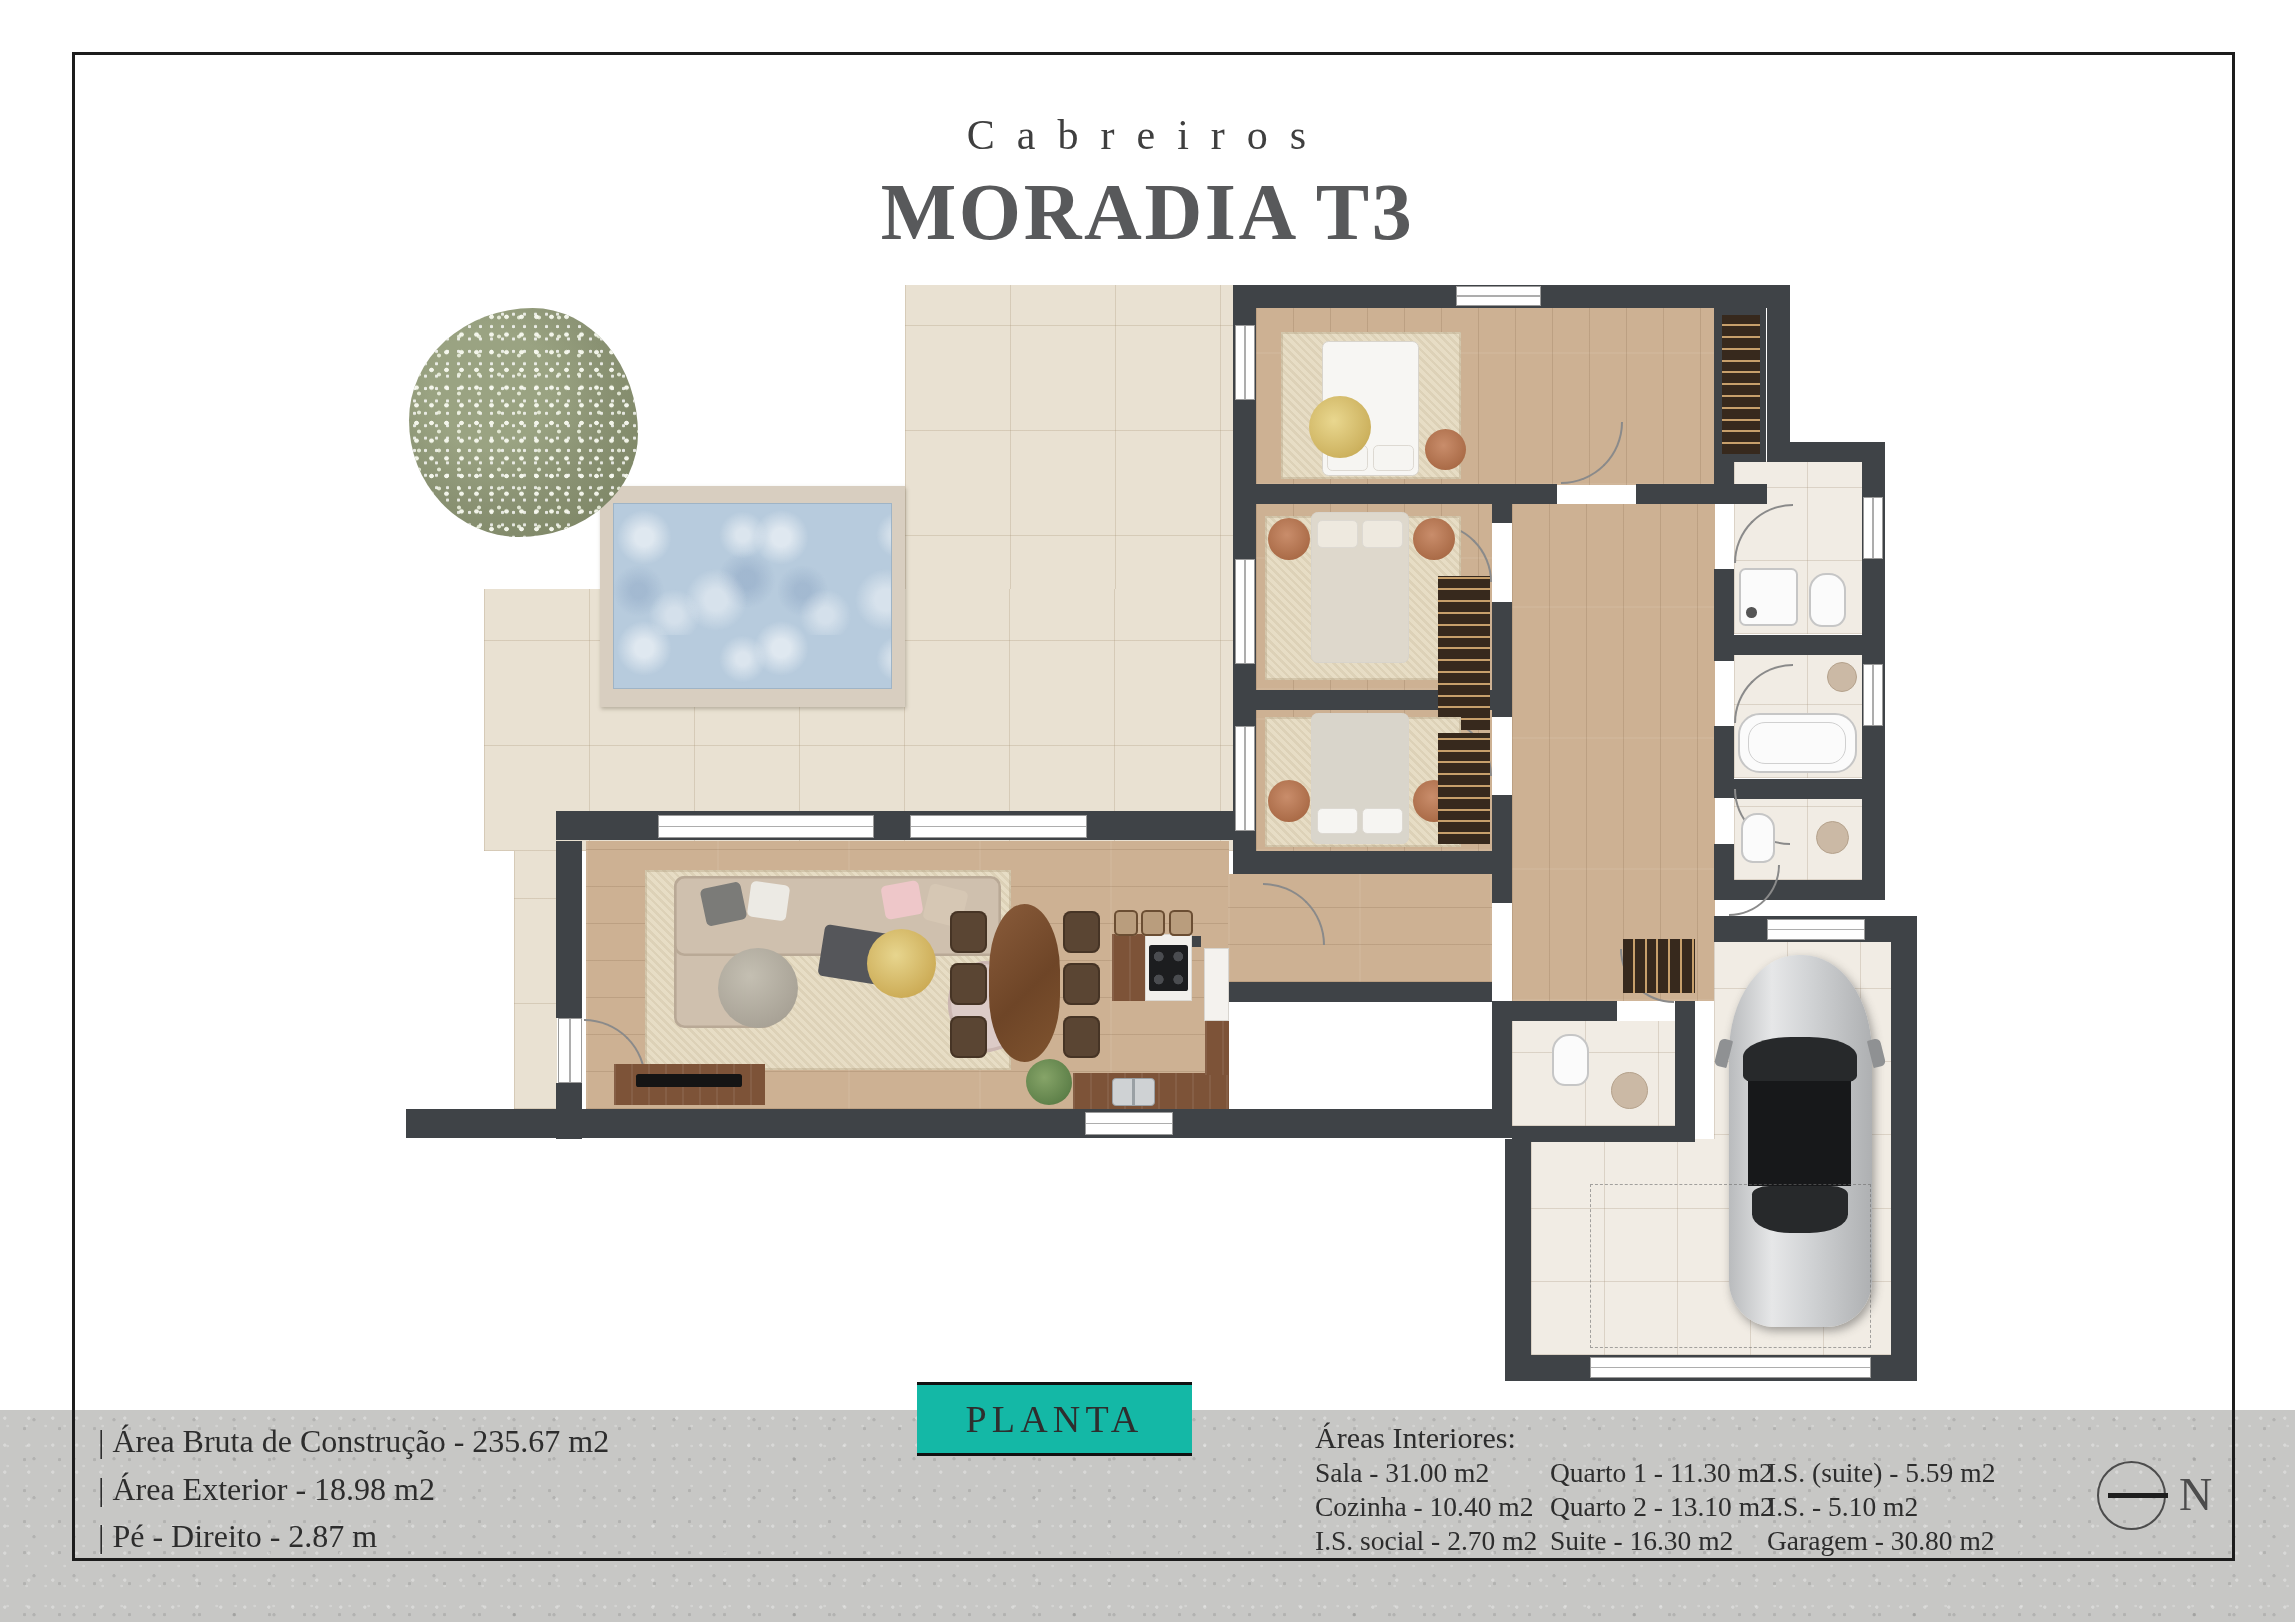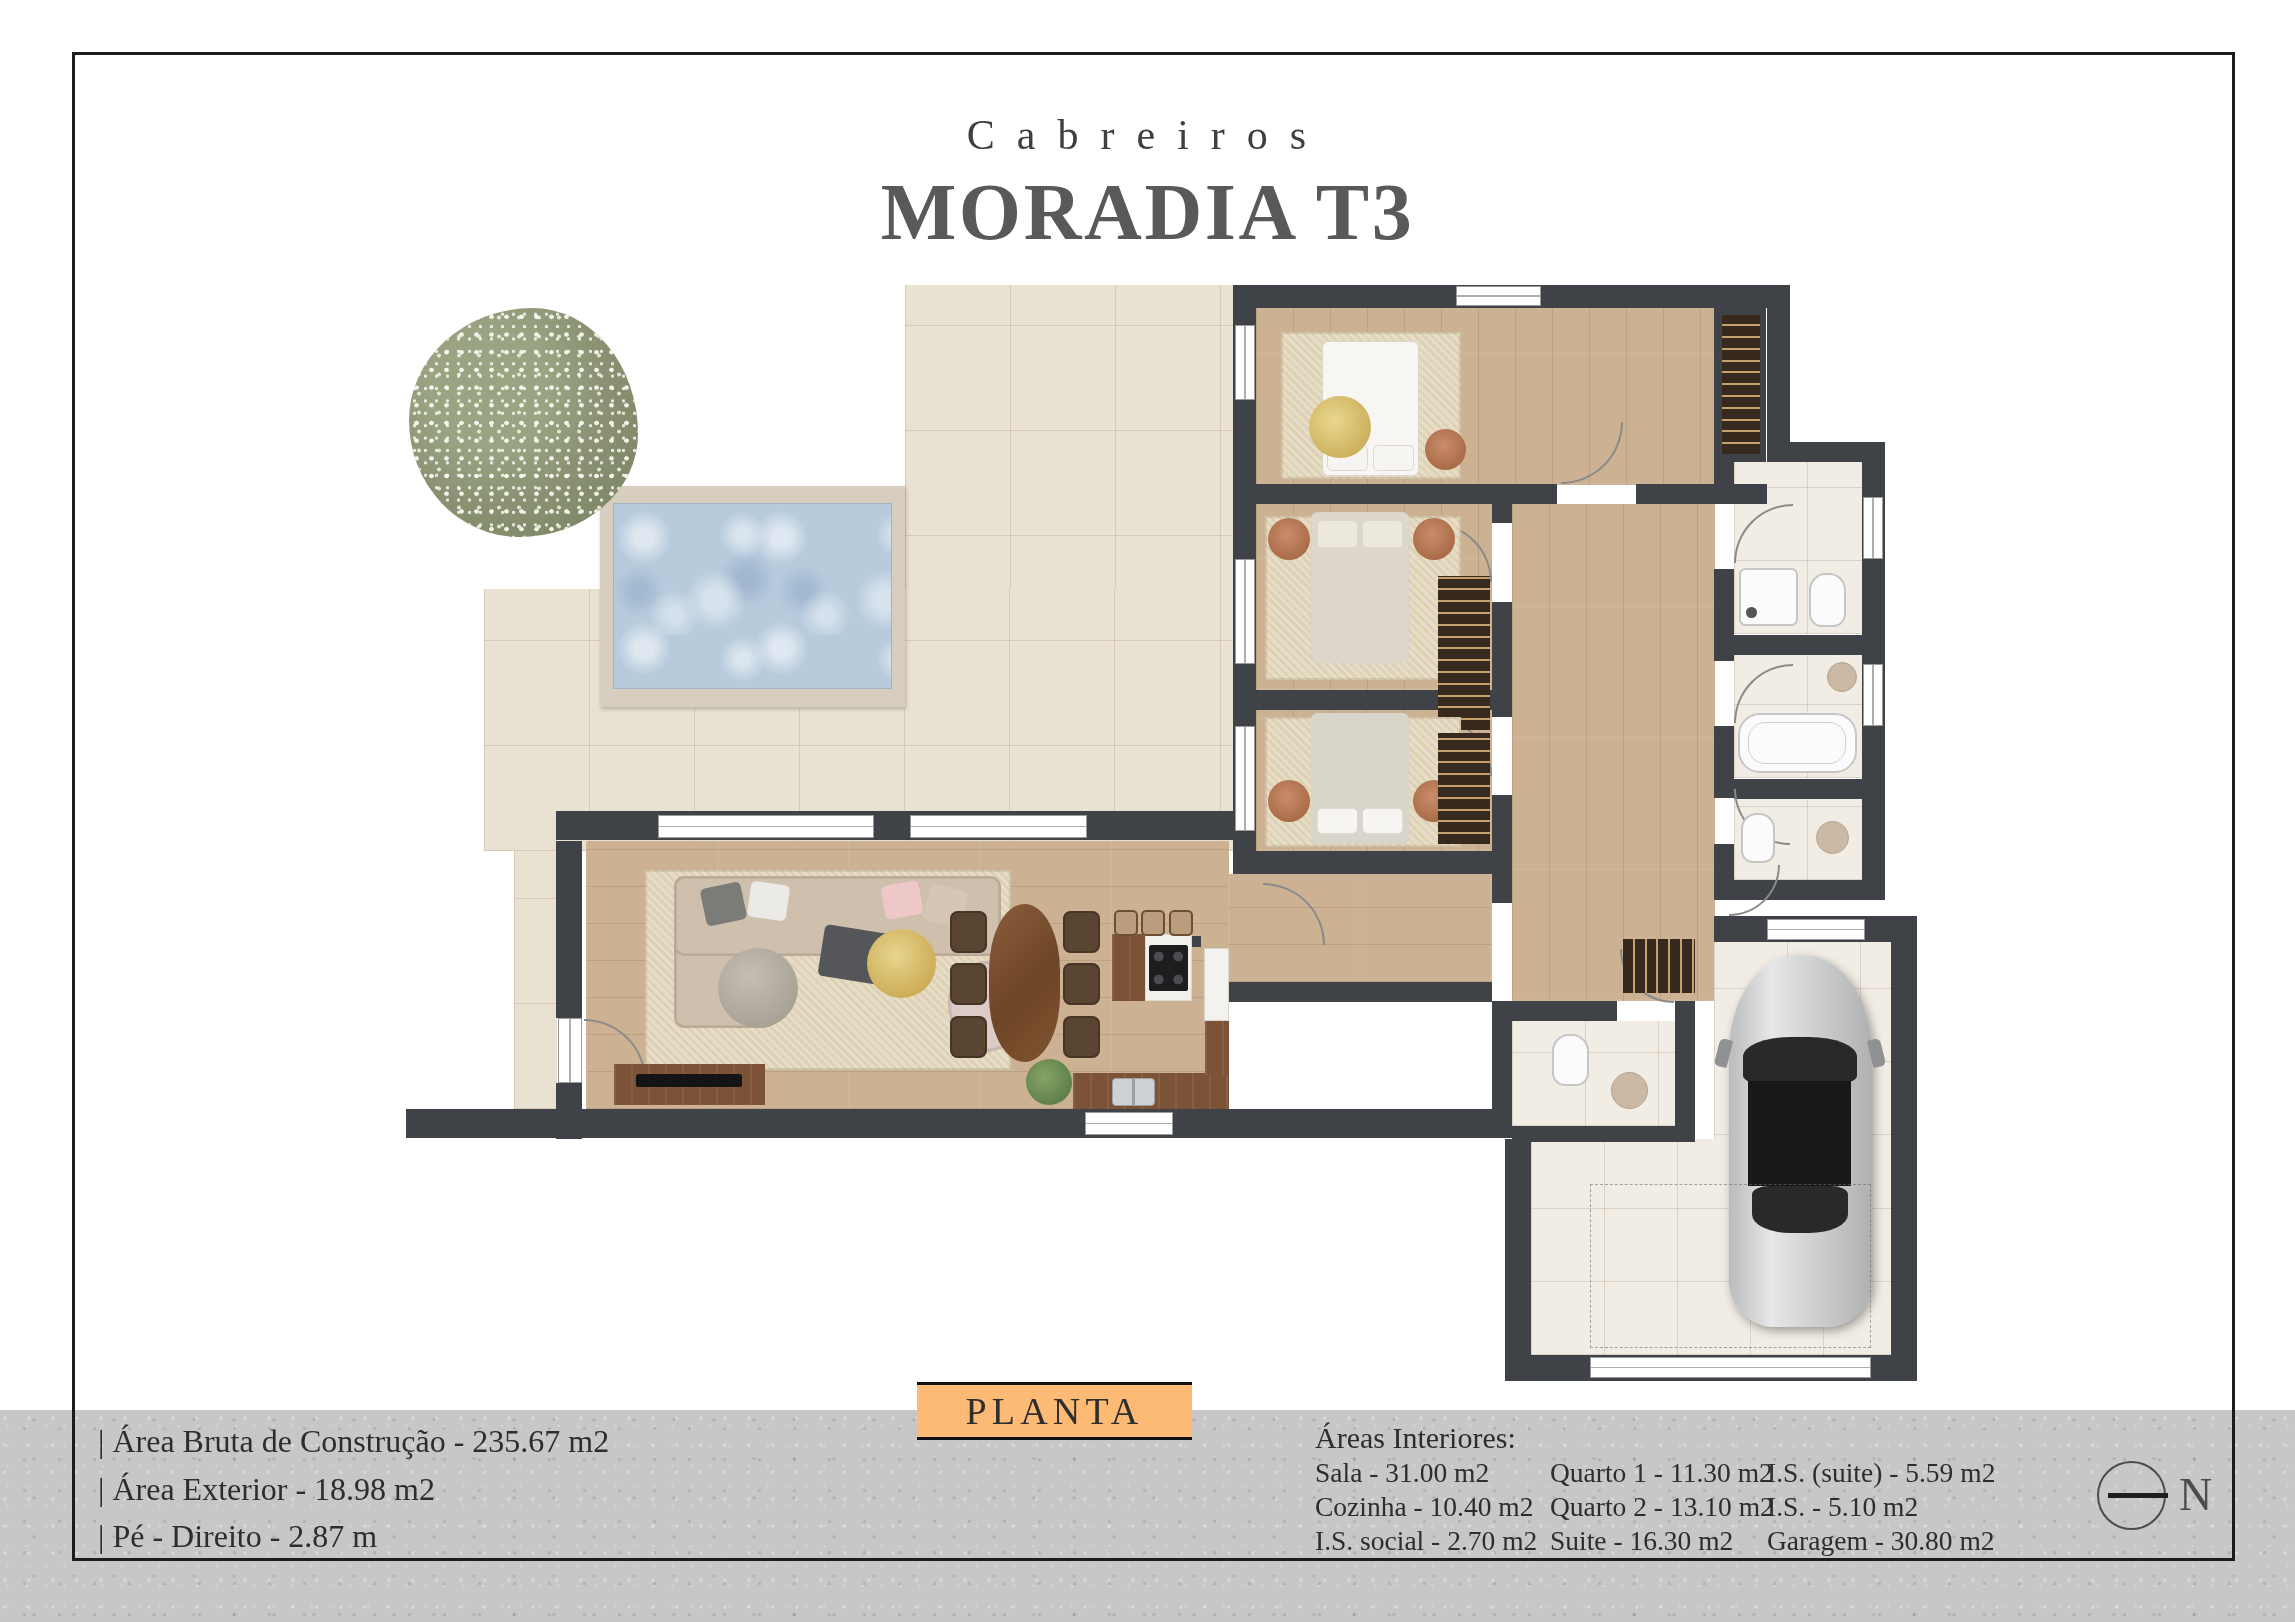--- a/index.html
+++ b/index.html
@@ -11,21 +11,21 @@
     background-image:
       radial-gradient(circle at 20% 30%, rgba(255,255,255,.30) 0 1.3px, transparent 2px),
       radial-gradient(circle at 70% 60%, rgba(118,118,116,.25) 0 1.3px, transparent 2px),
       radial-gradient(circle at 40% 80%, rgba(255,255,255,.22) 0 1px, transparent 1.6px),
       radial-gradient(circle at 85% 25%, rgba(108,108,106,.22) 0 1.3px, transparent 2px);
     background-size:24px 27px,35px 31px,19px 20px,40px 39px}
   #frame{left:72px;top:52px;width:2163px;height:1509px;border:3.9px solid #1c1c1c;background:transparent}
   #brand{left:0;top:111px;width:2295px;text-align:center;font-size:42px;letter-spacing:22px;color:#3f3f3f}
   #title{left:0;top:167px;width:2295px;text-align:center;font-size:80px;font-weight:bold;color:#58595b;letter-spacing:2.6px}
   
-  #plate{left:917px;top:1382px;width:275px;height:58px;background:#fdba74;
+  #plate{left:917px;top:1382px;width:275px;height:74px;background:#14b8a6;
     border-top:3.9px solid #111;border-bottom:3.9px solid #111;display:flex;align-items:center;justify-content:center;
     font-size:38px;letter-spacing:5.2px;color:#2e2e2e}
   .spec{left:98px;width:785px;height:39px;font-size:32px;color:#2d2d2d;white-space:nowrap}
   #areas-h{left:1315px;top:1421px;font-size:30px;color:#2d2d2d}
   .acol{top:1456px;font-size:27.5px;line-height:34px;color:#2d2d2d;white-space:nowrap}
   #compass-circle{left:2097px;top:1461px;width:69px;height:69px;border:2px solid #4c4c4c;border-radius:50%}
   #compass-line{left:2108px;top:1493px;width:60px;height:5.2px;background:#1e1e1e}
   #compass-n{left:2179px;top:1468px;font-size:46px;color:#4c4c4c}
   
   .w{background:#3f4347}

